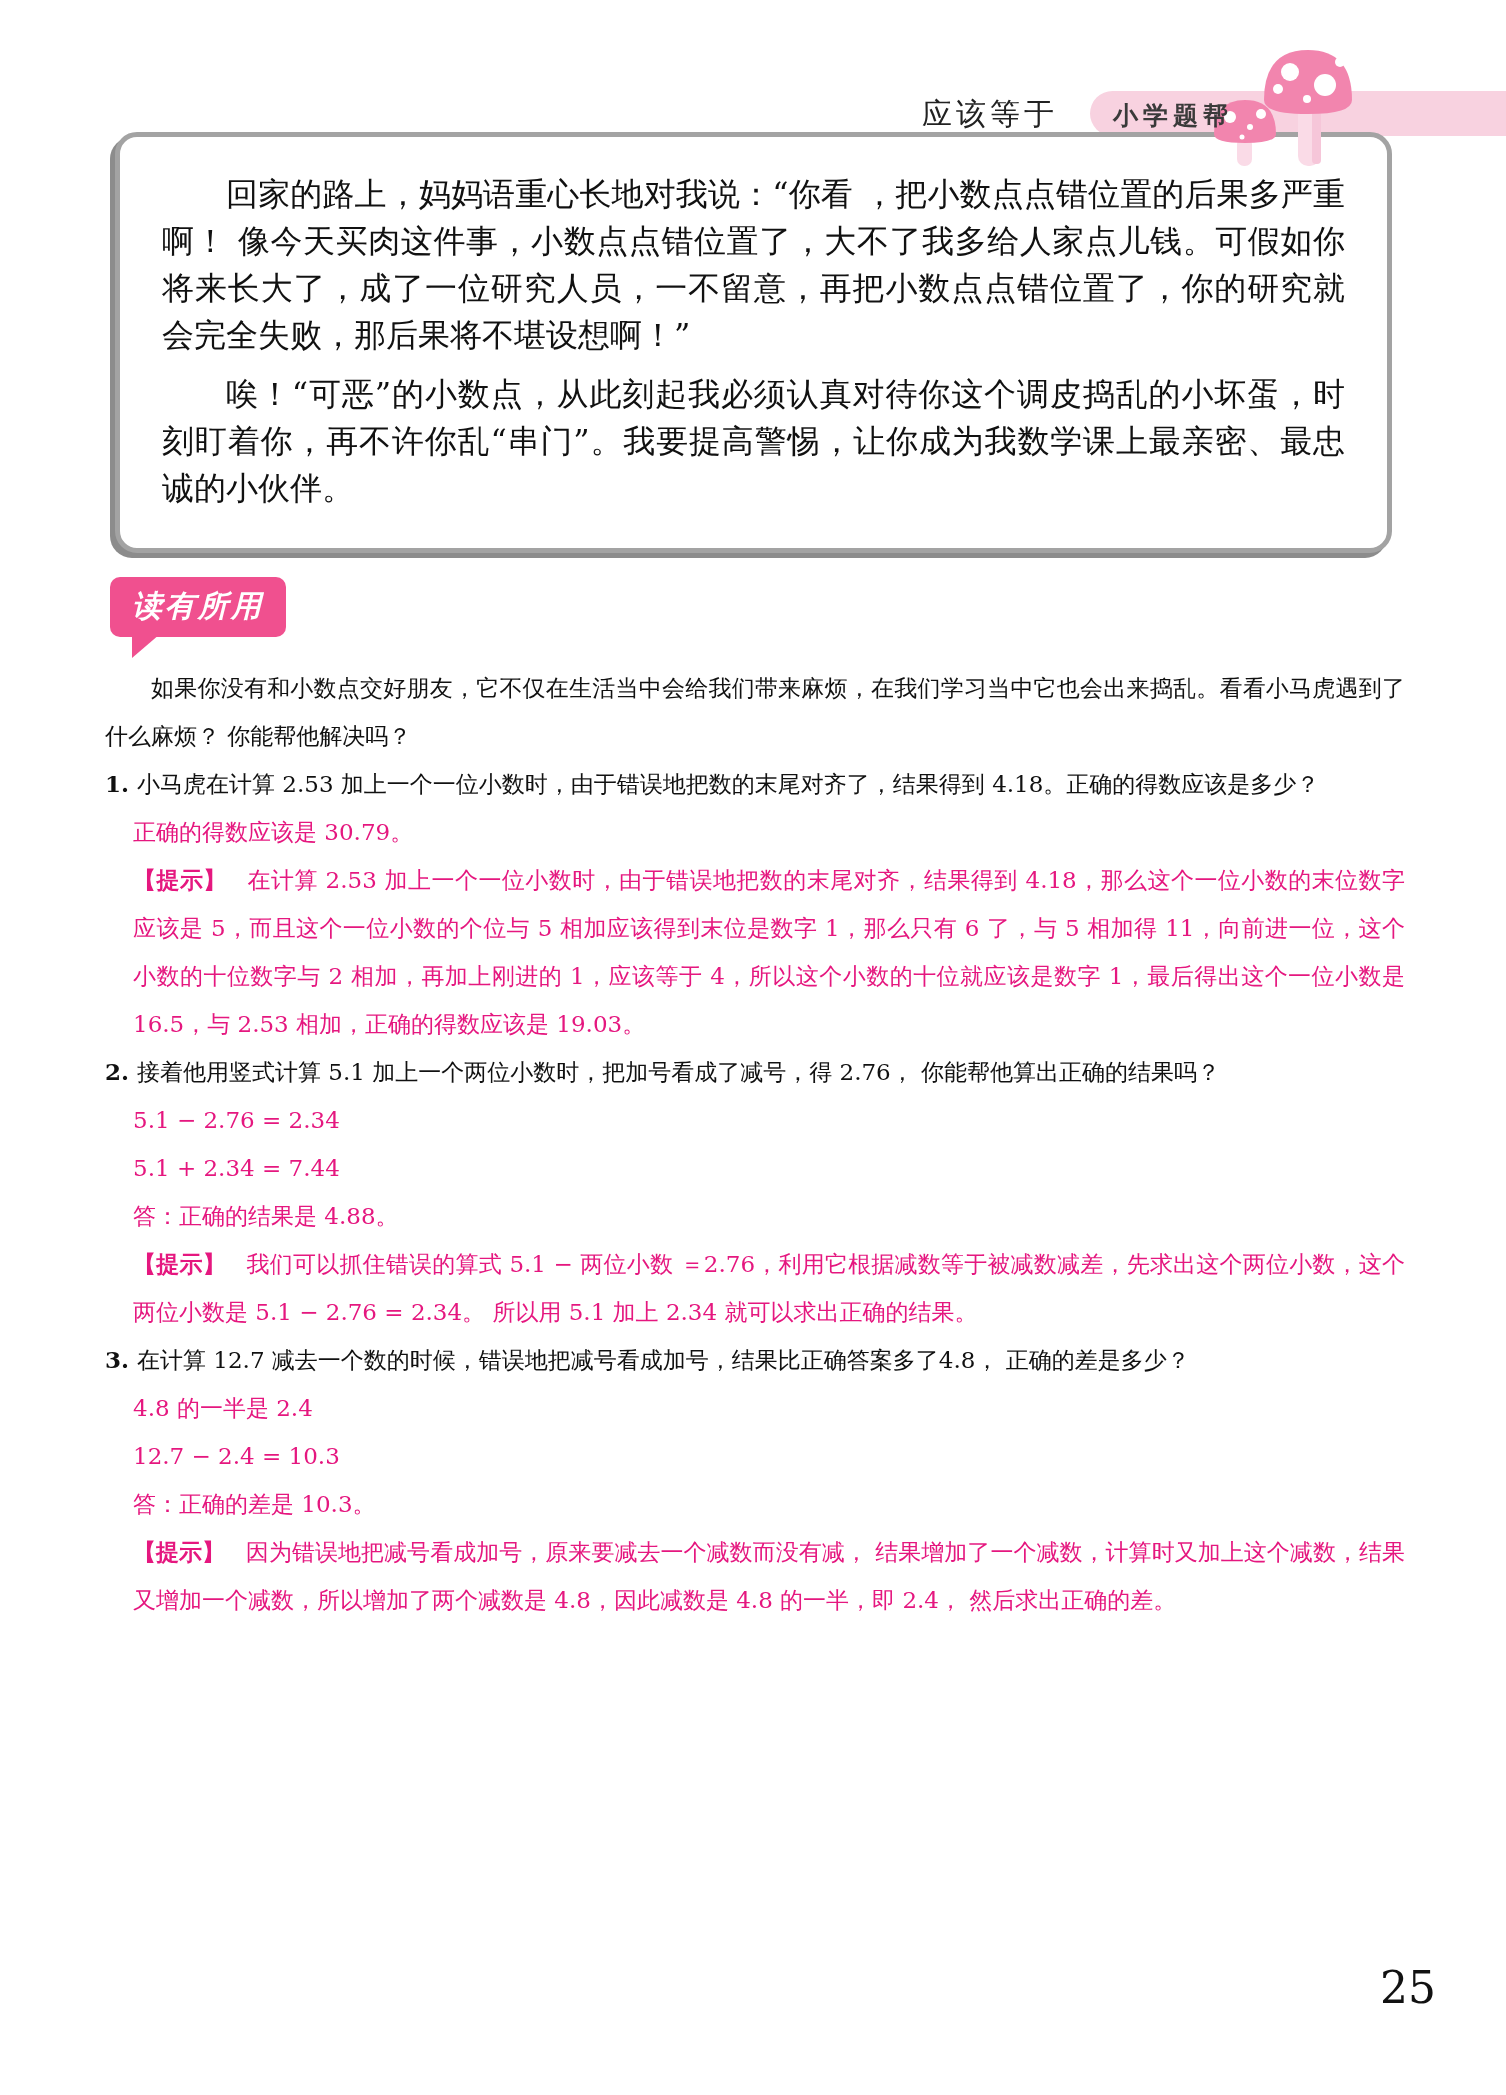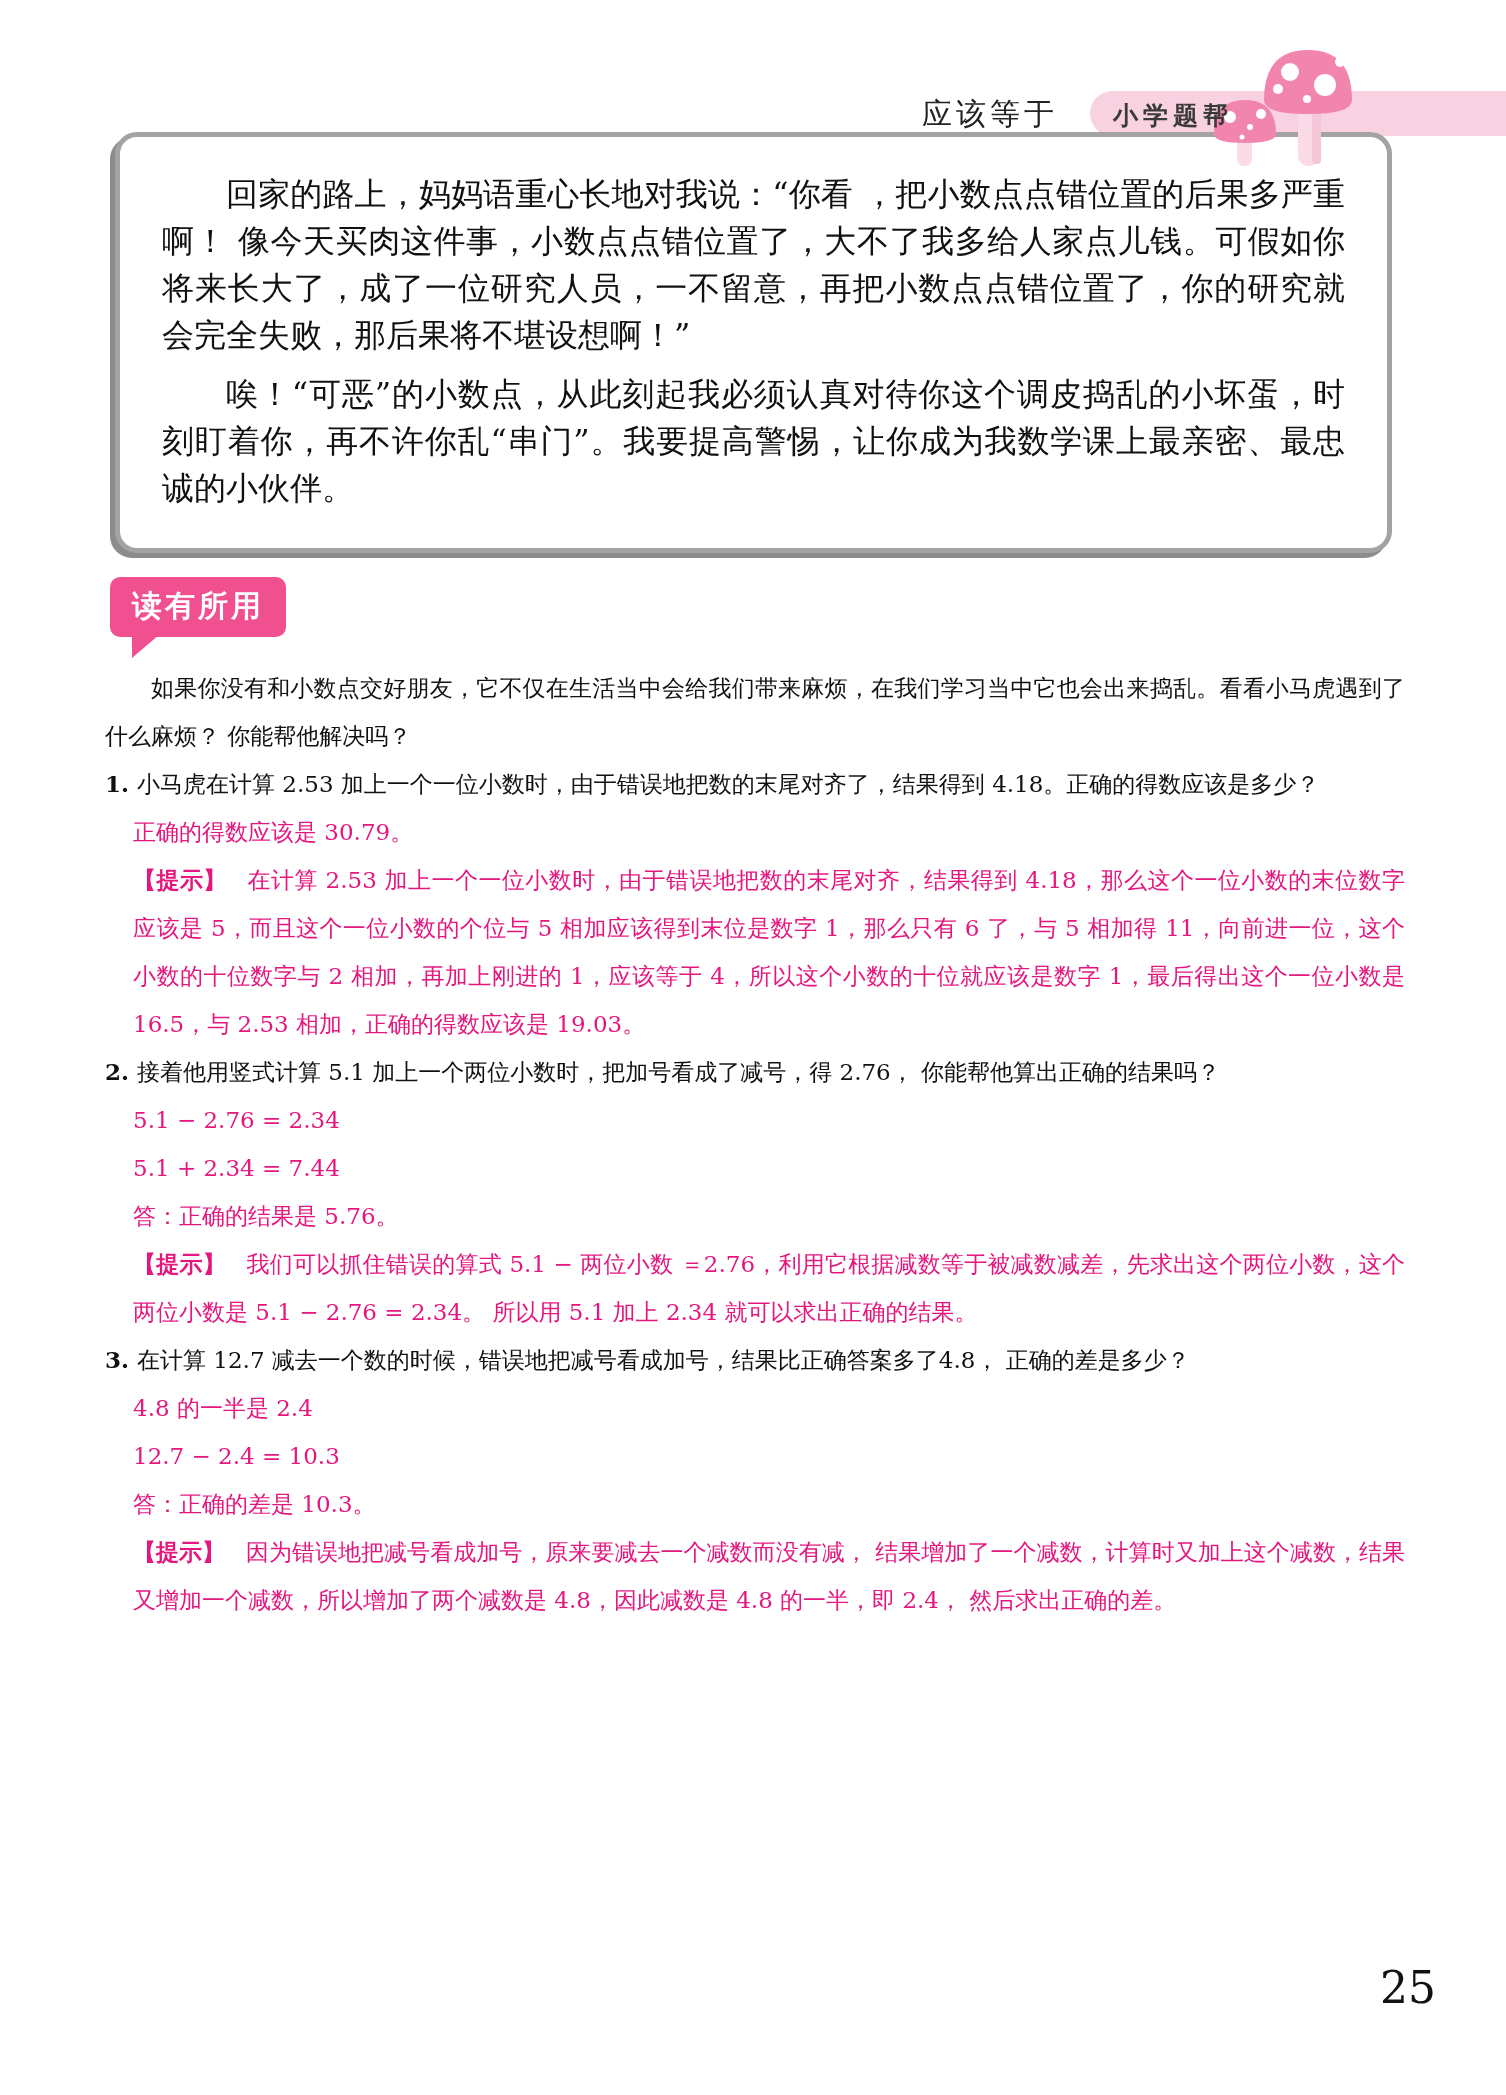--- a/index.html
+++ b/index.html
@@ -75,20 +75,21 @@
     left:110px; top:577px;
     background:#f0508f;
     color:#ffffff;
     font-family:"DejaVu Sans","Liberation Sans",sans-serif;
     font-size:30px;
     font-weight:bold;
     letter-spacing:3px;
     padding:9px 22px 10px 22px;
     border-radius:10px;
     z-index:1;
+    font-style:italic;
   }
   .section-label:after{
     content:"";
     position:absolute;
     left:22px; top:100%;
     margin-top:-3px;
     width:0;height:0;
     border-top:24px solid #f0508f;
     border-right:28px solid transparent;
   }
@@ -166,21 +167,21 @@
     <div>
       <p class="q-text"><b class="q-num">1.</b><span>小马虎在计算 2.53 加上一个一位小数时，由于错误地把数的末尾对齐了，结果得到 4.18。正确的得数应该是多少？</span></p>
       <p class="ans pink">正确的得数应该是 30.79。</p>
       <p class="hint pink"><b class="hint-label">【提示】</b><span>在计算 2.53 加上一个一位小数时，由于错误地把数的末尾对齐，结果得到 4.18，那么这个一位小数的末位数字应该是 5，而且这个一位小数的个位与 5 相加应该得到末位是数字 1，那么只有 6 了，与 5 相加得 11，向前进一位，这个小数的十位数字与 2 相加，再加上刚进的 1，应该等于 4，所以这个小数的十位就应该是数字 1，最后得出这个一位小数是 16.5，与 2.53 相加，正确的得数应该是 19.03。</span></p>
     </div>
 
     <div>
       <p class="q-text"><b class="q-num">2.</b><span>接着他用竖式计算 5.1 加上一个两位小数时，把加号看成了减号，得 2.76， 你能帮他算出正确的结果吗？</span></p>
       <p class="ans pink">5.1 − 2.76 = 2.34</p>
       <p class="ans pink">5.1 + 2.34 = 7.44</p>
-      <p class="ans pink">答：正确的结果是 5.76。</p>
+      <p class="ans pink">答：正确的结果是 4.88。</p>
       <p class="hint pink"><b class="hint-label">【提示】</b><span>我们可以抓住错误的算式 5.1 − 两位小数 ＝2.76，利用它根据减数等于被减数减差，先求出这个两位小数，这个两位小数是 5.1 − 2.76 = 2.34。 所以用 5.1 加上 2.34 就可以求出正确的结果。</span></p>
     </div>
 
     <div>
       <p class="q-text"><b class="q-num">3.</b><span>在计算 12.7 减去一个数的时候，错误地把减号看成加号，结果比正确答案多了4.8， 正确的差是多少？</span></p>
       <p class="ans pink">4.8 的一半是 2.4</p>
       <p class="ans pink">12.7 −  2.4 = 10.3</p>
       <p class="ans pink">答：正确的差是 10.3。</p>
       <p class="hint pink"><b class="hint-label">【提示】</b><span>因为错误地把减号看成加号，原来要减去一个减数而没有减， 结果增加了一个减数，计算时又加上这个减数，结果又增加一个减数，所以增加了两个减数是 4.8，因此减数是 4.8 的一半，即 2.4， 然后求出正确的差。</span></p>
     </div>

